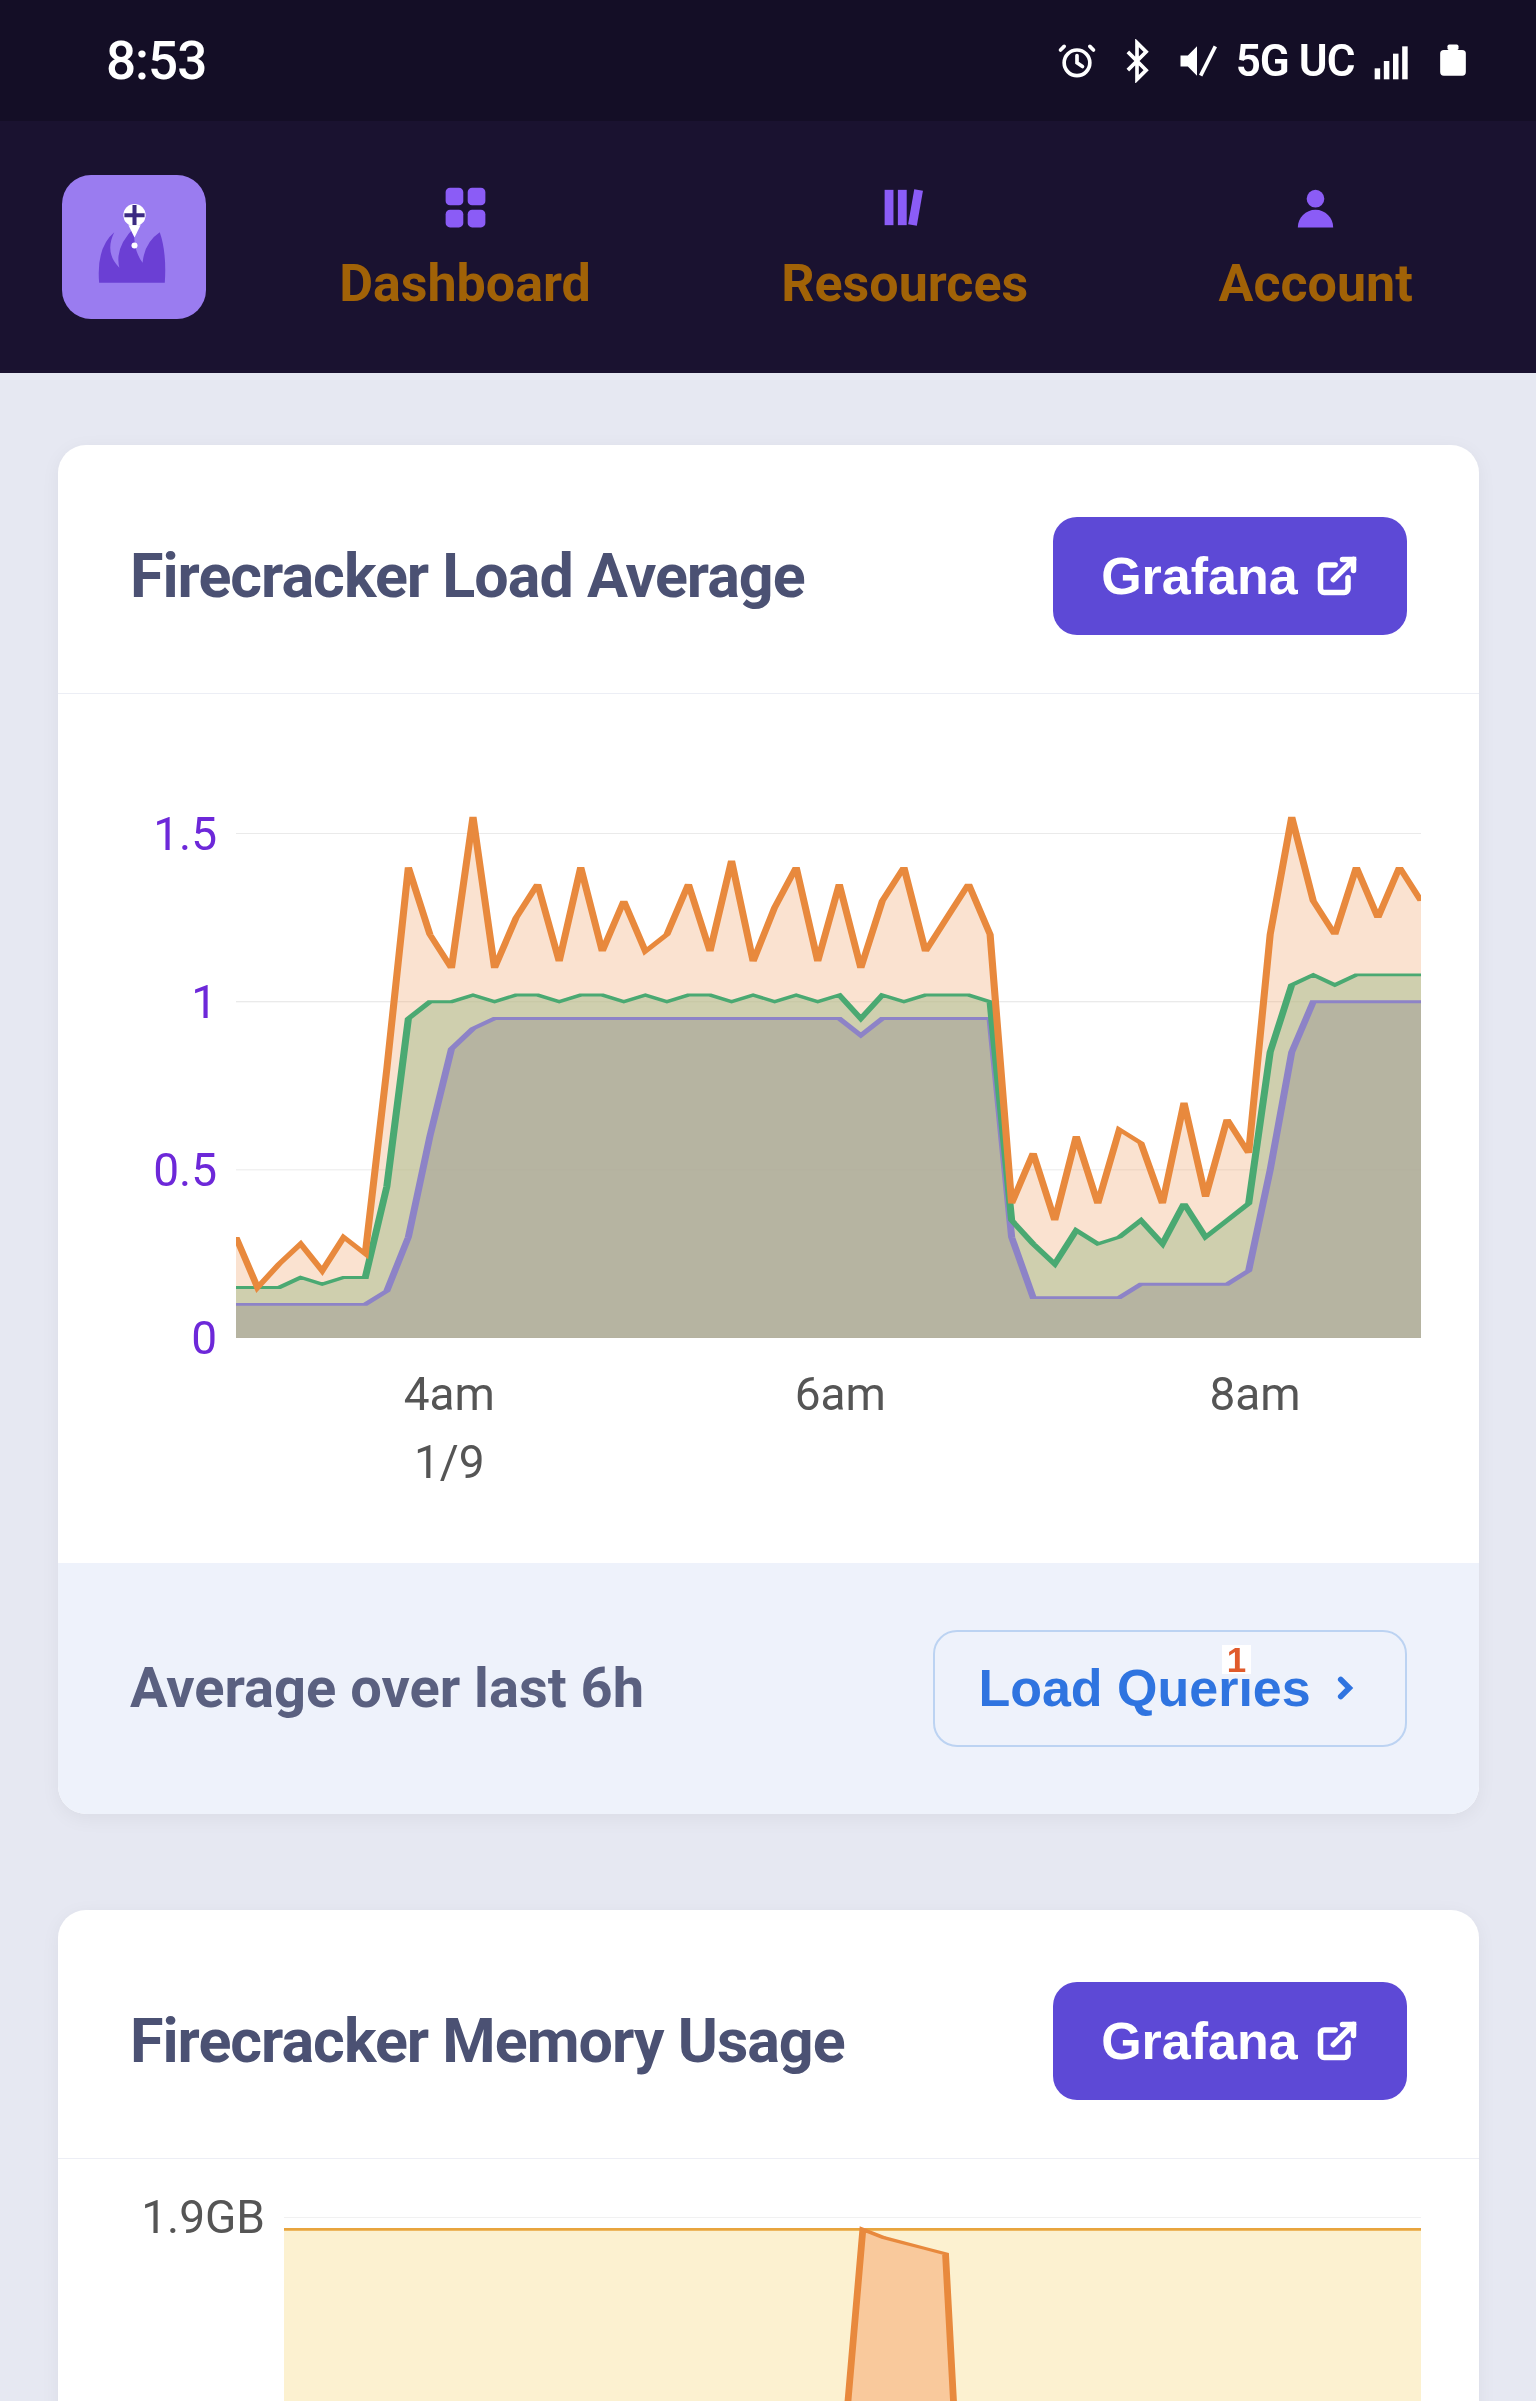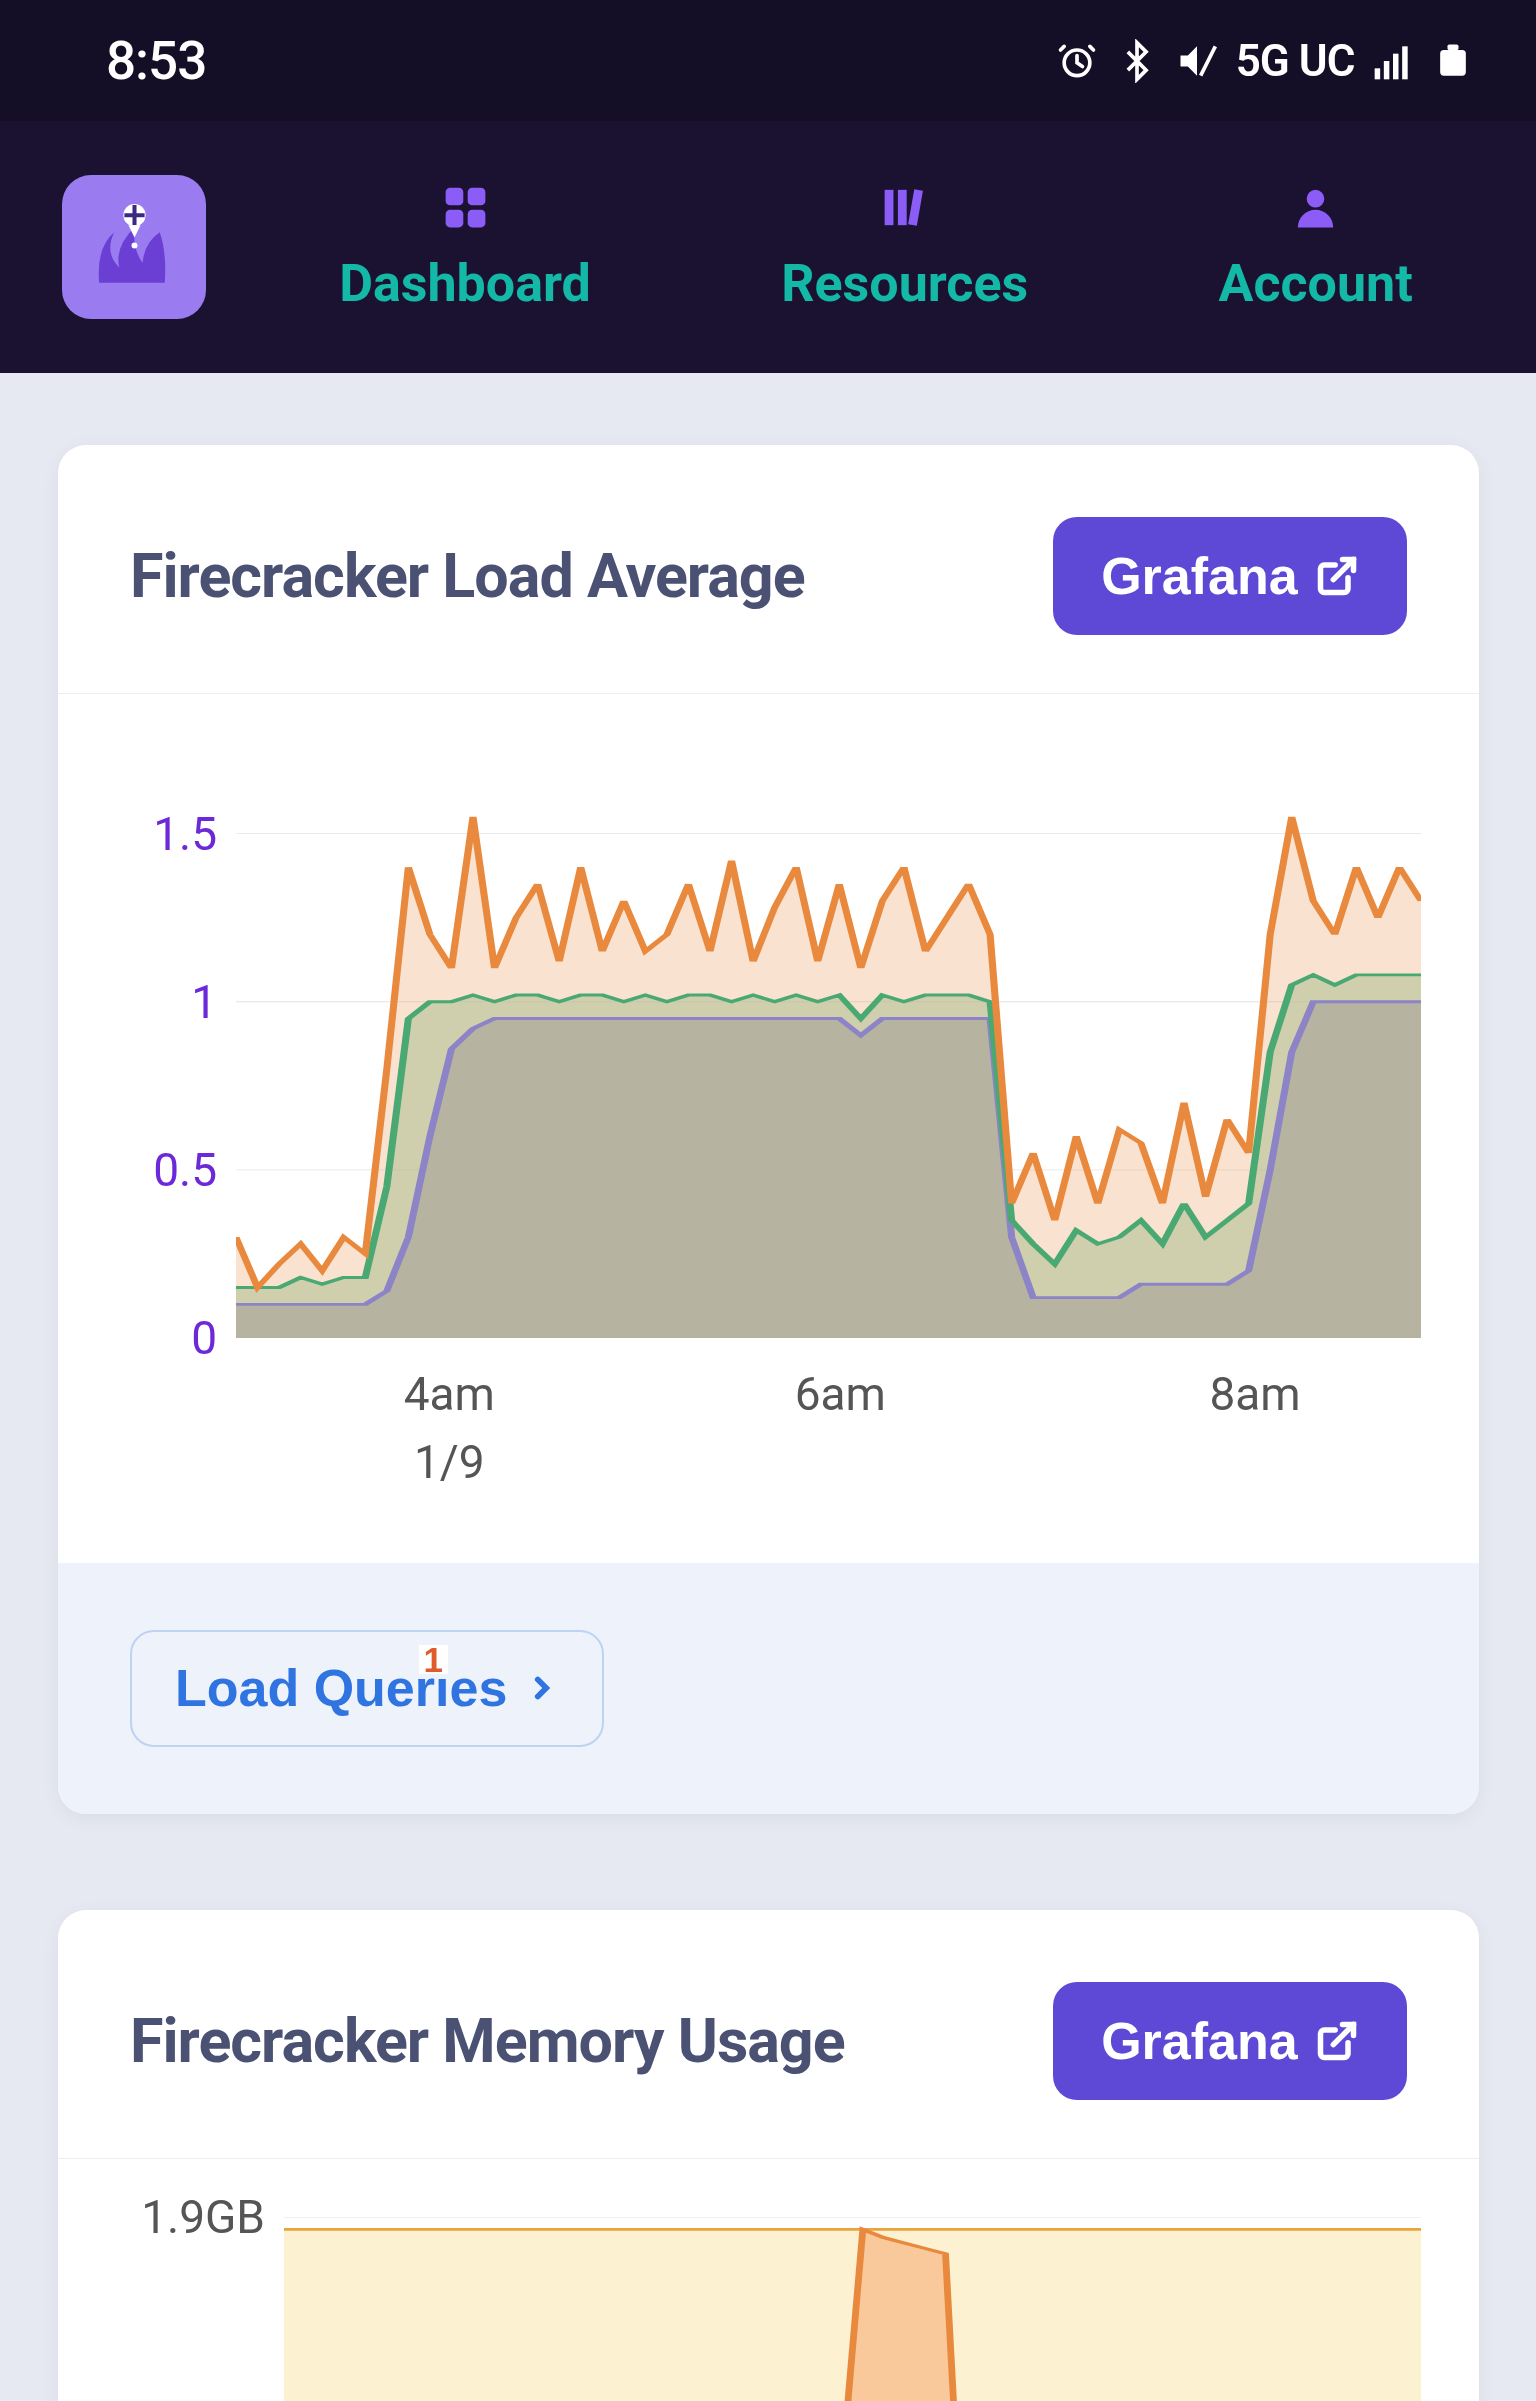--- a/index.html
+++ b/index.html
@@ -20,21 +20,21 @@
   
   .statusbar{height:121px;background:var(--dark2);color:#fff;display:flex;align-items:center;justify-content:space-between;padding:0 62px 0 106px;font-size:53px;font-weight:500;letter-spacing:-1px;}
   .status-right{display:flex;align-items:center;gap:16.3px;font-size:44px;}
   .status-icon-svg{width:44px;height:44px;}
 
   
   .topnav{height:252px;background:var(--dark);display:flex;align-items:center;padding:0 29px 0 62px;gap:0;}
   .logo{width:144px;height:144px;border-radius:29px;background:#9a7cf0;display:flex;align-items:center;justify-content:center;flex-shrink:0;}
   .logo svg{width:101px;height:101px;}
   .topnav-items{flex:1;display:flex;justify-content:space-around;align-items:center;margin-left:38px;}
-  .topnav-item{display:flex;flex-direction:column;align-items:center;gap:19px;color:#14b8a6;font-size:52px;font-weight:700;}
+  .topnav-item{display:flex;flex-direction:column;align-items:center;gap:19px;color:#a16207;font-size:52px;font-weight:700;}
   .topnav-icon{width:53px;height:53px;color:#8b5cf6;}
 
   
   .content{padding:72px 58px 0;}
   .card{background:#fff;border-radius:28px;box-shadow:0 4.8px 19px rgba(0,0,0,0.05);margin-bottom:96px;overflow:hidden;}
   .card-header{display:flex;align-items:center;justify-content:space-between;padding:72px 72px 58px;border-bottom:1.9px solid #eceef5;}
   .card-title{font-size:61px;font-weight:700;color:var(--text-muted);letter-spacing:-1px;}
   .grafana-btn{background:var(--accent);color:#fff;font-size:52px;font-weight:700;border:none;border-radius:24px;padding:29px 48px;display:flex;align-items:center;gap:17.3px;}
   .grafana-btn svg{width:44px;height:44px;}
 
@@ -173,20 +173,21 @@
             <div class="xtick" style="left: 51%;">
               <div>6am</div>
             </div>
             <div class="xtick" style="left: 86%;">
               <div>8am</div>
             </div>
           </div>
       </div>
     </div>
     <div class="card-footer">
+      <div class="footer-label">Average over last 6h</div>
       <button class="view-btn">
         <span>Load Queries</span>
         <svg viewBox="0 0 24 24" fill="none" stroke="currentColor" stroke-width="4" stroke-linecap="round">
             <path d="M9 6l6 6-6 6"></path>
           </svg>
         <span class="notif-badge">1</span>
       </button>
     </div>
   </div>
 

